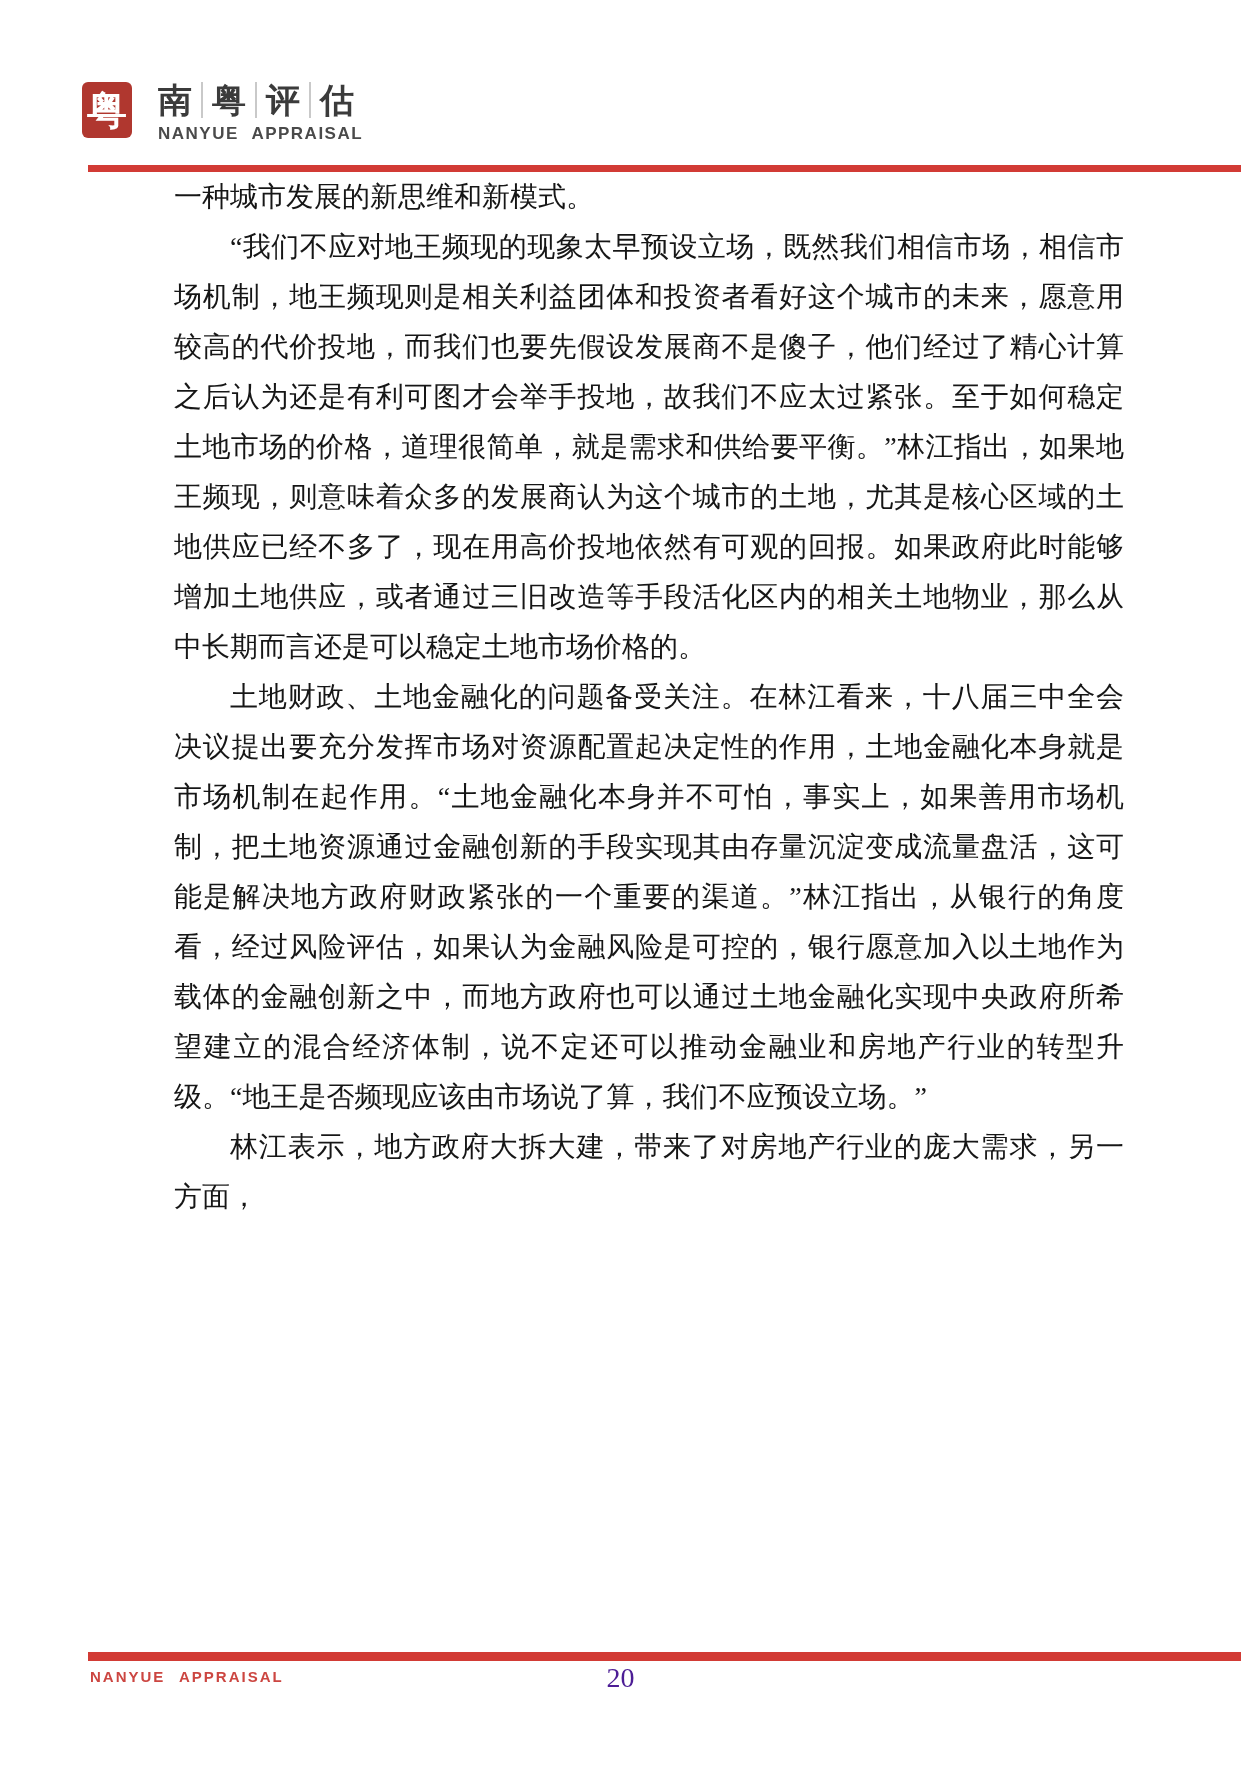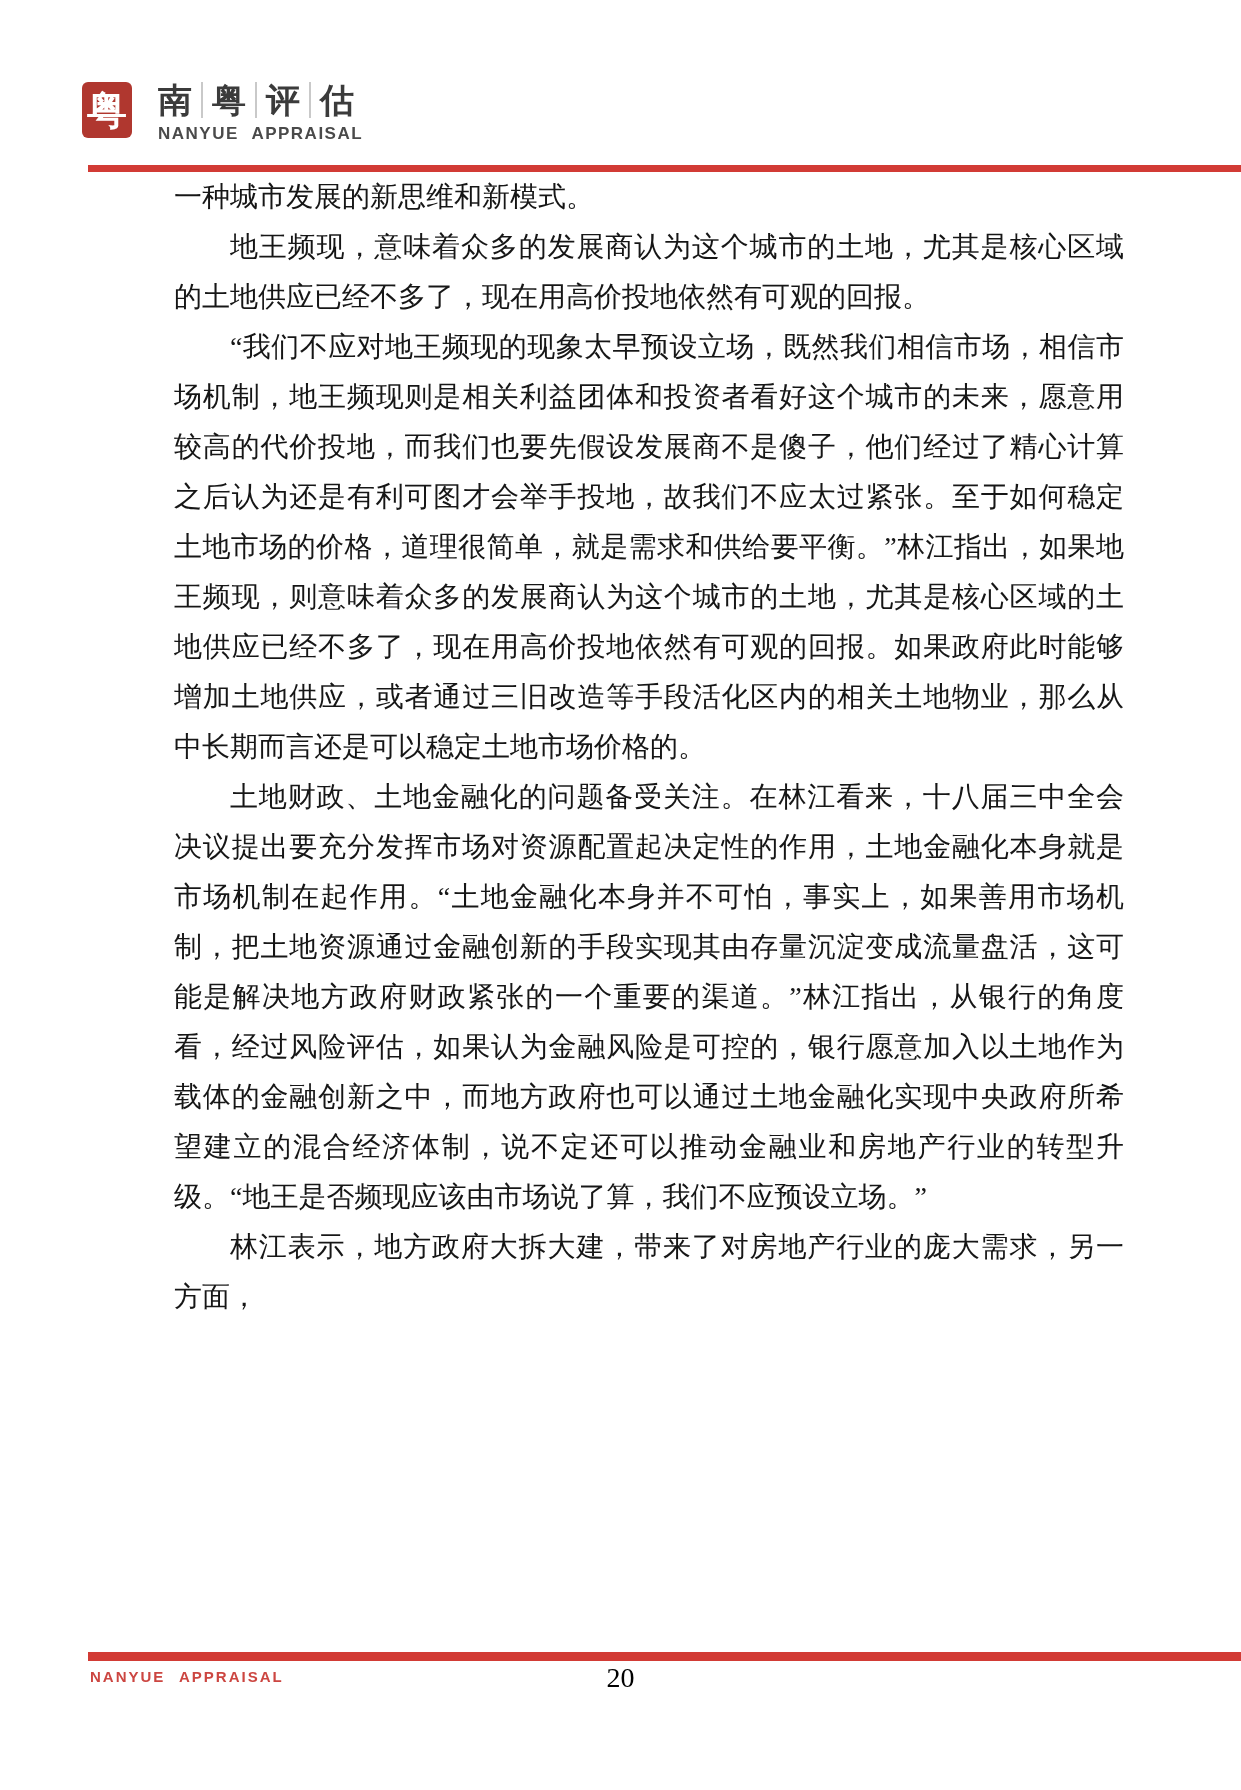--- a/index.html
+++ b/index.html
@@ -104,21 +104,21 @@
     letter-spacing: 2px;
     word-spacing: 8px;
   }
   .page-number {
     position: absolute;
     left: 0;
     width: 100%;
     top: 1662px;
     text-align: center;
     font-size: 28px;
-    color: #000000;
+    color: #4c1d95;
   }
 </style>
 </head>
 <body>
 
 <div class="page">
 
   <div class="logo">
     <div class="seal" style="background: rgb(176, 55, 47);">
       <span>粤</span>
@@ -134,21 +134,20 @@
           <span class="char">估</span>
         </div>
       <div class="tagline">NANYUE APPRAISAL</div>
     </div>
   </div>
 
   <div class="header-rule" style="background: rgb(210, 59, 53);"></div>
 
   <div class="body-text" id="article-body" style="color: rgb(22, 22, 22);">
       <p class="para">一种城市发展的新思维和新模式。</p>
-      <p class="para indent">地王频现，意味着众多的发展商认为这个城市的土地，尤其是核心区域的土地供应已经不多了，现在用高价投地依然有可观的回报。</p>
       <p class="para indent">“我们不应对地王频现的现象太早预设立场，既然我们相信市场，相信市场机制，地王频现则是相关利益团体和投资者看好这个城市的未来，愿意用较高的代价投地，而我们也要先假设发展商不是傻子，他们经过了精心计算之后认为还是有利可图才会举手投地，故我们不应太过紧张。至于如何稳定土地市场的价格，道理很简单，就是需求和供给要平衡。”林江指出，如果地王频现，则意味着众多的发展商认为这个城市的土地，尤其是核心区域的土地供应已经不多了，现在用高价投地依然有可观的回报。如果政府此时能够增加土地供应，或者通过三旧改造等手段活化区内的相关土地物业，那么从中长期而言还是可以稳定土地市场价格的。</p>
       <p class="para indent">土地财政、土地金融化的问题备受关注。在林江看来，十八届三中全会决议提出要充分发挥市场对资源配置起决定性的作用，土地金融化本身就是市场机制在起作用。“土地金融化本身并不可怕，事实上，如果善用市场机制，把土地资源通过金融创新的手段实现其由存量沉淀变成流量盘活，这可能是解决地方政府财政紧张的一个重要的渠道。”林江指出，从银行的角度看，经过风险评估，如果认为金融风险是可控的，银行愿意加入以土地作为载体的金融创新之中，而地方政府也可以通过土地金融化实现中央政府所希望建立的混合经济体制，说不定还可以推动金融业和房地产行业的转型升级。“地王是否频现应该由市场说了算，我们不应预设立场。”</p>
       <p class="para indent">林江表示，地方政府大拆大建，带来了对房地产行业的庞大需求，另一方面，</p>
     </div>
 
   <div class="footer-rule" style="background: rgb(210, 59, 53);"></div>
   <div class="footer-brand" style="color: rgb(204, 70, 65);">NANYUE APPRAISAL</div>
   <div class="page-number">20</div>
 
 </div>

